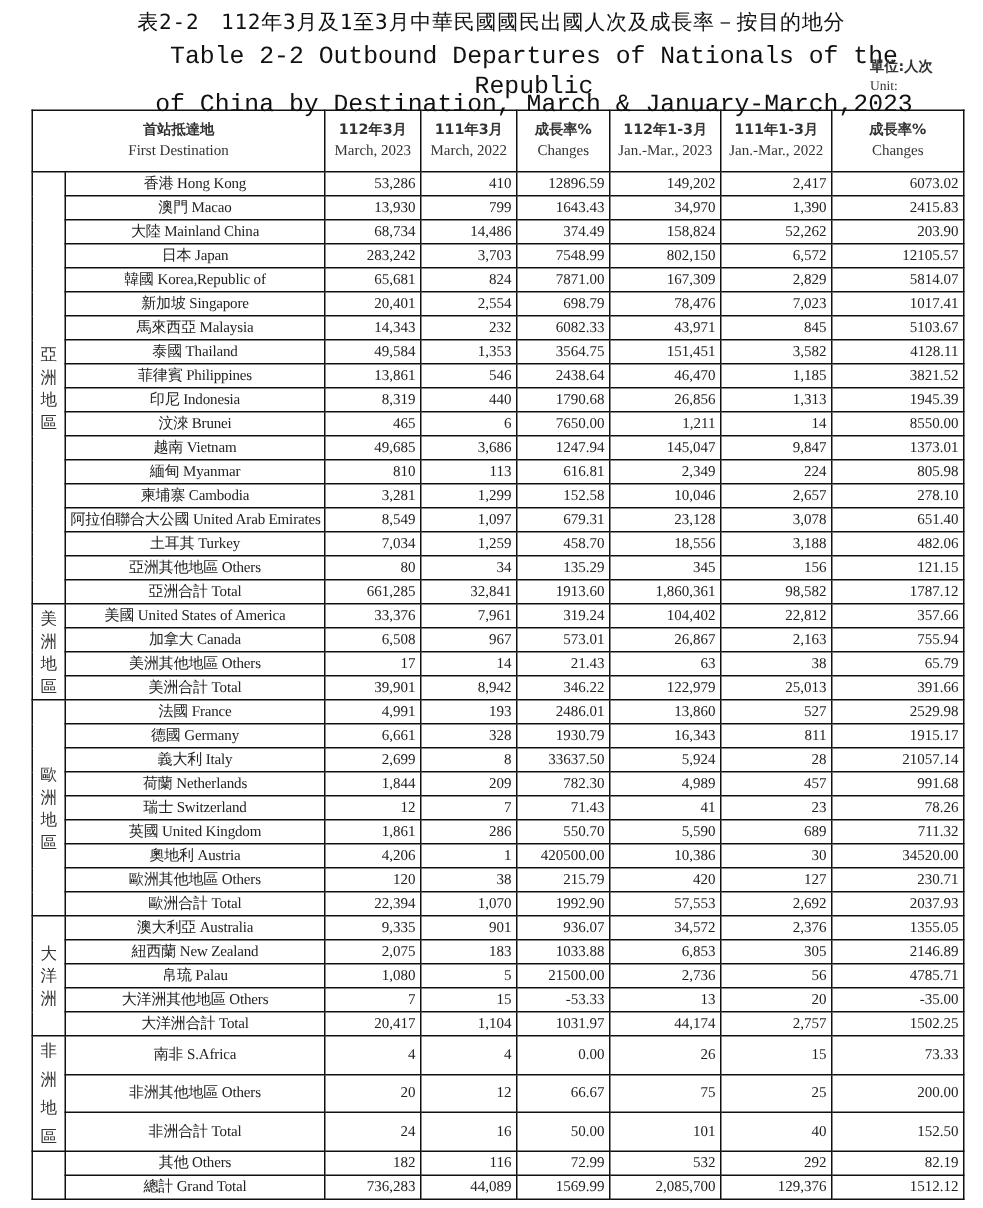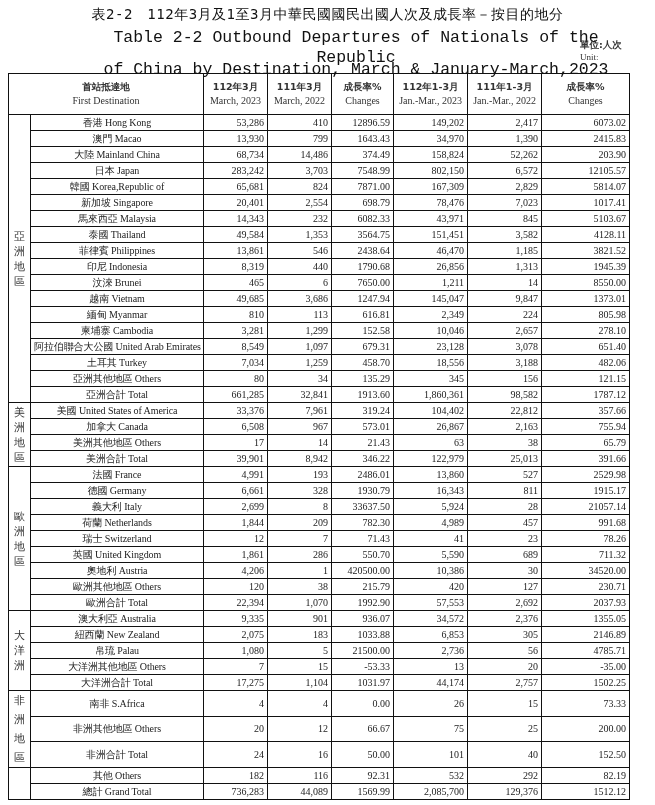--- a/index.html
+++ b/index.html
@@ -6,21 +6,21 @@
   body { width: 655px; height: 805px; position: relative; overflow: hidden;
          font-family: "Liberation Serif", "DejaVu Serif", serif; color: #222; }
   .title-zh { position: absolute; top: 6px; left: 0; width: 655px; text-align: center;
               font-family: "DejaVu Sans Mono", "Liberation Mono", monospace; font-size: 14px; letter-spacing: 0.5px; color: #111; }
   .title-en { position: absolute; left: 60px; width: 520px; text-align: center;
               font-family: "Liberation Mono", "DejaVu Sans Mono", monospace; font-size: 16.5px; color: #111; line-height: 20px; margin-left: 36px; }
   .title-en.l1 { top: 28px; }
   .title-en.l2 { top: 60px; }
   .unit { position: absolute; left: 580px; top: 38px; font-size: 9px; line-height: 13px; color: #333;
           font-family: "Liberation Serif", serif; }
-  table.data { position: absolute; left: 8px; top: 73px; border-collapse: collapse; table-layout: fixed;
+  table.data { position: absolute; left: 21px; top: 73px; border-collapse: collapse; table-layout: fixed;
                width: 621px; font-size: 10px; padding-left: 36px; }
   table.data td, table.data th { border: 1px solid #111; padding: 0 3px; white-space: nowrap; overflow: hidden; }
   table.data th { font-weight: normal; text-align: center; line-height: 14px; height: 40px; font-size: 10px; color: #333; }
   table.data td { height: 15px; line-height: 15px; }
   td.num { text-align: right; padding-right: 4px; }
   td.dest { text-align: center; padding-left: 3px; font-size: 10px; letter-spacing: -0.1px; }
   td.region { text-align: center; vertical-align: middle; font-family: "DejaVu Sans", sans-serif;
               font-size: 11px; line-height: 16px; color: #333; padding: 0; }
   td.region span { display: block; width: 12px; margin: 0 auto; word-break: break-all; white-space: normal; }
   tr.tall td { height: 19px; line-height: 19px; }
@@ -382,21 +382,21 @@
         <td class="dest">大洋洲其他地區 Others</td>
         <td class="num">7</td>
         <td class="num">15</td>
         <td class="num">-53.33</td>
         <td class="num">13</td>
         <td class="num">20</td>
         <td class="num">-35.00</td>
       </tr>
       <tr>
         <td class="dest">大洋洲合計 Total</td>
-        <td class="num">17,275</td>
+        <td class="num">20,417</td>
         <td class="num">1,104</td>
         <td class="num">1031.97</td>
         <td class="num">44,174</td>
         <td class="num">2,757</td>
         <td class="num">1502.25</td>
       </tr>
       <tr class="tall">
         <td class="region" rowspan="3">
           <span>非洲地區</span>
         </td>
@@ -424,21 +424,21 @@
         <td class="num">50.00</td>
         <td class="num">101</td>
         <td class="num">40</td>
         <td class="num">152.50</td>
       </tr>
       <tr>
         <td class="region" rowspan="2"></td>
         <td class="dest">其他 Others</td>
         <td class="num">182</td>
         <td class="num">116</td>
-        <td class="num">92.31</td>
+        <td class="num">72.99</td>
         <td class="num">532</td>
         <td class="num">292</td>
         <td class="num">82.19</td>
       </tr>
       <tr>
         <td class="dest">總計 Grand Total</td>
         <td class="num">736,283</td>
         <td class="num">44,089</td>
         <td class="num">1569.99</td>
         <td class="num">2,085,700</td>

